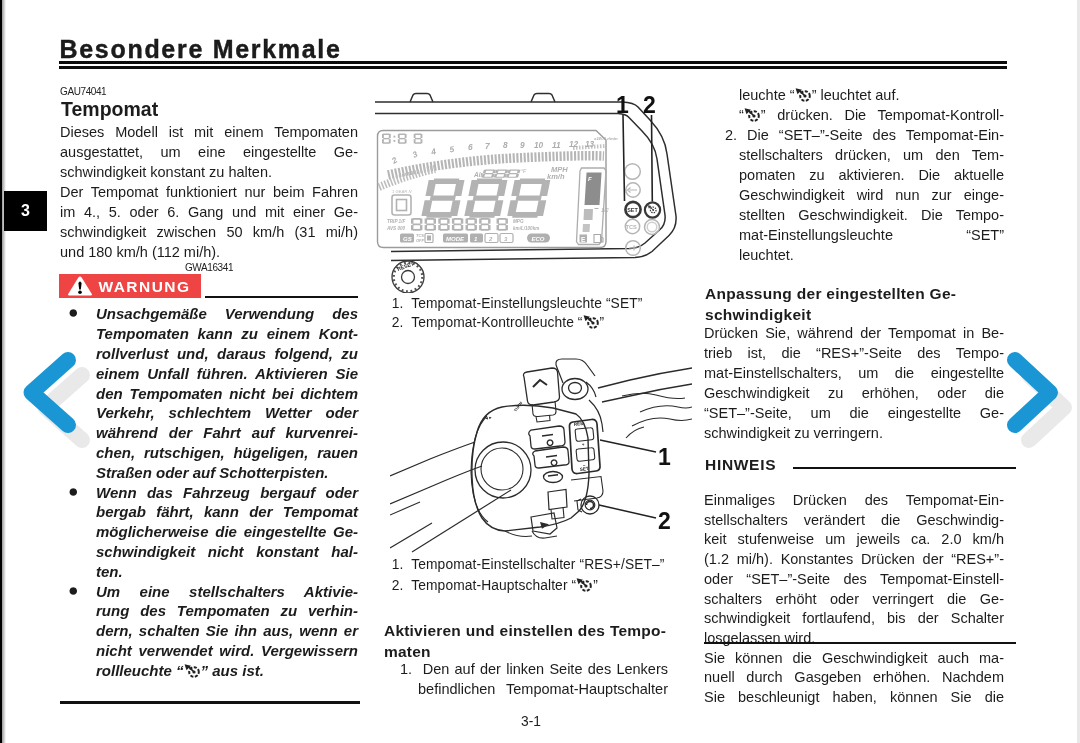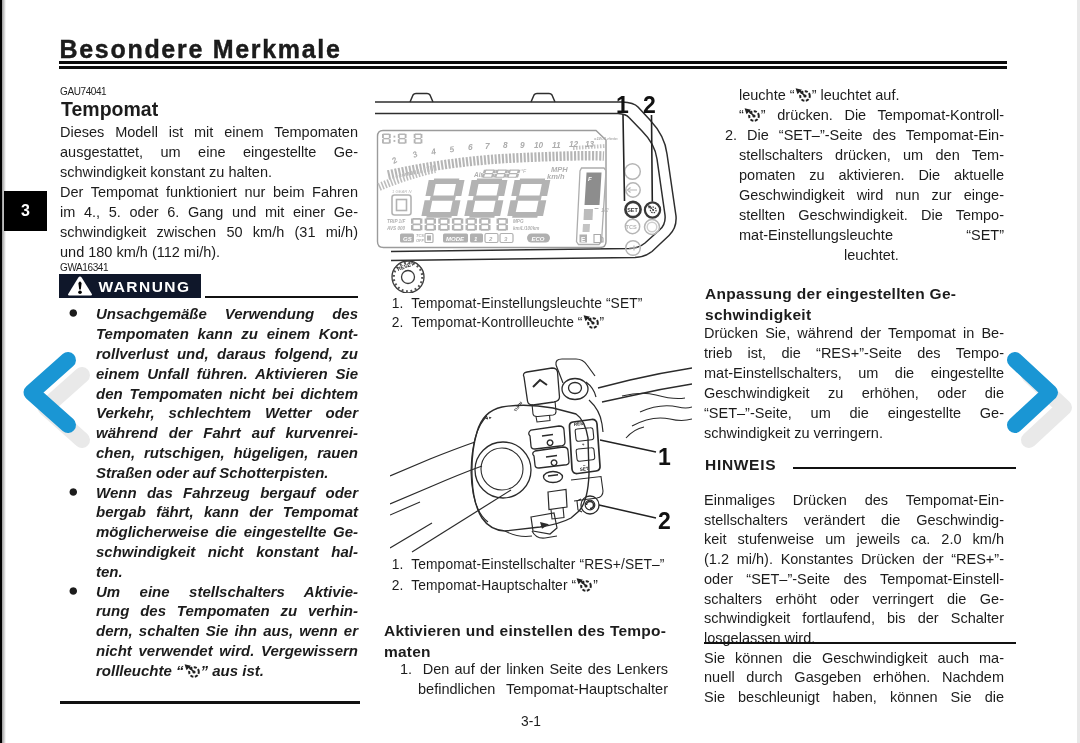--- a/index.html
+++ b/index.html
@@ -41,23 +41,23 @@
 <div class="abs b" style="left:61px;top:100px;font-size:19.5px;line-height:19.8px;">Tempomat</div>
 <div class="abs" style="left:60px;top:122.2px;width:298px;font-size:14.5px;line-height:20.05px;">
  <div class="ln j">Dieses Modell ist mit einem Tempomaten</div>
  <div class="ln j">ausgestattet, um eine eingestellte Ge-</div>
  <div class="ln">schwindigkeit konstant zu halten.</div>
  <div class="ln j">Der Tempomat funktioniert nur beim Fahren</div>
  <div class="ln j">im 4., 5. oder 6. Gang und mit einer Ge-</div>
  <div class="ln j">schwindigkeit zwischen 50 km/h (31 mi/h)</div>
  <div class="ln">und 180 km/h (112 mi/h).</div>
 </div>
-<div class="abs small" style="left:60px;top:262px;width:298px;text-align:left;">GWA16341</div>
-
-<div class="abs" style="left:58.5px;top:274px;width:142.5px;height:24px;background:#0f172a;color:#fff;">
+<div class="abs small" style="left:60px;top:262px;width:298px;text-align:center;">GWA16341</div>
+
+<div class="abs" style="left:58.5px;top:274px;width:142.5px;height:24px;background:#ef4444;color:#fff;">
  <svg class="abs" style="left:7px;top:1.5px;" width="28" height="21" viewBox="0 0 28 21">
   <path d="M12.2 1.7 L2.2 18 Q1.5 19.5 3.2 19.5 L24.8 19.5 Q26.5 19.5 25.8 18 L15.8 1.7 Q14 -0.8 12.2 1.7 Z" fill="#fff"></path>
   <path d="M14 5.2 L15.6 6.9 L14.8 13.5 L13.2 13.5 L12.4 6.9 Z" fill="#000"></path>
   <circle cx="14" cy="16.3" r="1.8" fill="#000"></circle>
  </svg>
  <div class="abs b" style="left:40px;top:4px;font-size:15.5px;letter-spacing:1.45px;">WARNUNG</div>
 </div>
 <div class="abs" style="left:205px;top:295.7px;width:153px;height:2.5px;background:#111;"></div>
 
 <div class="abs b" id="bullets" style="left:60px;top:304.3px;width:298px;font-size:15px;line-height:19.82px;">
@@ -149,21 +149,21 @@
           </g>
           <circle cx="10" cy="8" r="1.6" fill="#222"></circle>
           <path d="M0.6 0.2 L7 1.7 L2.5 6.3 Z" fill="#222"></path>
         </svg></span>” drücken. Die Tempomat-Kontroll-</div>
  <div class="ln j" style="padding-left:21px;">2.&nbsp;Die “SET–”-Seite des Tempomat-Ein-</div>
  <div class="ln j" style="padding-left:35px;">stellschalters drücken, um den Tem-</div>
  <div class="ln j" style="padding-left:35px;">pomaten zu aktivieren. Die aktuelle</div>
  <div class="ln j" style="padding-left:35px;">Geschwindigkeit wird nun zur einge-</div>
  <div class="ln j" style="padding-left:35px;">stellten Geschwindigkeit. Die Tempo-</div>
  <div class="ln j" style="padding-left:35px;">mat-Einstellungsleuchte “SET”</div>
- <div class="ln" style="padding-left:35px;text-align:center;">leuchtet.</div>
+ <div class="ln" style="padding-left:35px;">leuchtet.</div>
 </div>
 <div class="abs b" style="left:705px;top:284.3px;width:300px;font-size:15.5px;line-height:20.7px;letter-spacing:0.3px;">
  <div class="ln">Anpassung der eingestellten Ge-</div>
  <div class="ln">schwindigkeit</div>
 </div>
 <div class="abs" style="left:704px;top:324.2px;width:300px;font-size:14.5px;line-height:19.9px;">
  <div class="ln j">Drücken Sie, während der Tempomat in Be-</div>
  <div class="ln j">trieb ist, die “RES+”-Seite des Tempo-</div>
  <div class="ln j">mat-Einstellschalters, um die eingestellte</div>
  <div class="ln j">Geschwindigkeit zu erhöhen, oder die</div>

